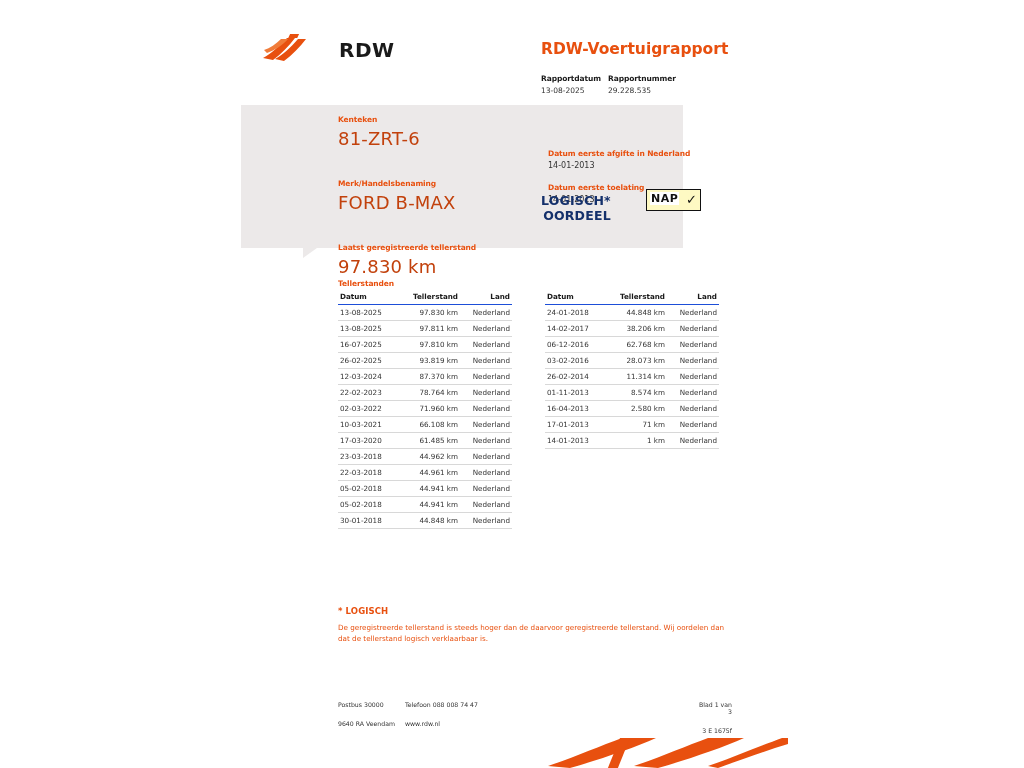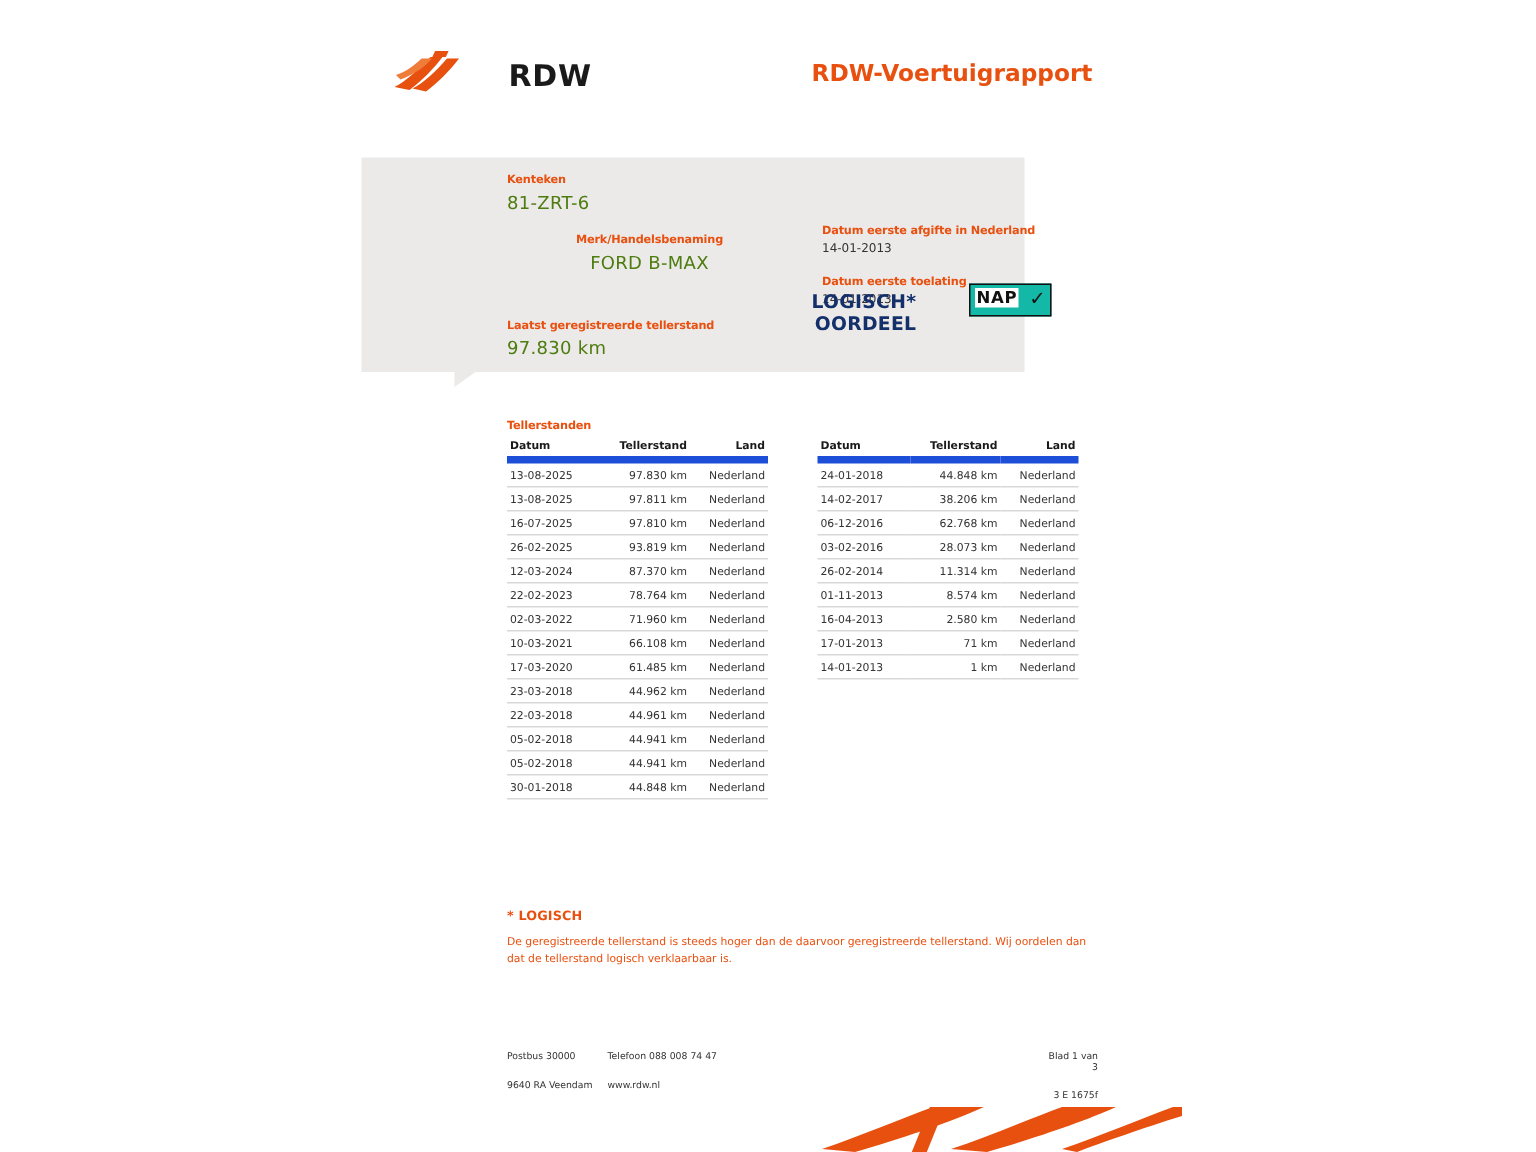--- a/index.html
+++ b/index.html
@@ -100,53 +100,53 @@
     border-left: 14px solid #ece9e9;
     border-bottom: 10px solid transparent;
   }
   .lbl-o {
     color: #e8500f;
     font-weight: bold;
     font-size: 7.5px;
     letter-spacing: -0.1px;
   }
   .big-val {
-    font-size: 12px;
-    color: #4d7c0f;
+    font-size: 18px;
+    color: #c2410c;
     margin-top: 4px;
     letter-spacing: 0.2px;
   }
   .sm-val {
     font-size: 8px;
     color: #333;
     margin-top: 3px;
   }
   .vb-left { position: absolute; left: 97px; top: 10px; width: 190px; }
-  .vb-left .grp2 { margin-top: 13px; text-align: center; }
+  .vb-left .grp2 { margin-top: 30px; }
   .vb-left .grp3 { margin-top: 30px; }
   .vb-right { position: absolute; left: 307px; top: 10px; width: 180px; margin-top: 34px; }
   .vb-right .grp2 { margin-top: 13px; }
   .verdict {
     position: absolute;
     left: 300px;
     top: 88px;
     font-size: 12.5px;
     font-weight: bold;
     color: #14306b;
     line-height: 15px;
     letter-spacing: 0.2px;
     text-align: right;
   }
   .nap-badge {
     position: absolute;
     left: 405px;
     top: 84px;
     width: 55px;
     height: 22px;
-    background: #14b8a6;
+    background: #fef9c3;
     border: 1px solid #111;
     box-sizing: border-box;
   }
   .nap-badge .nap-text {
     position: absolute;
     left: 3px;
     top: 2px;
     font-size: 11px;
     font-weight: bold;
     color: #111;
@@ -180,21 +180,21 @@
     color: #333;
   }
   table.mt.left  { left: 338px; top: 291px; width: 174px; }
   table.mt.right { left: 545px; top: 291px; width: 174px; }
   table.mt th {
     font-size: 7.2px;
     font-weight: bold;
     color: #1a1a1a;
     text-align: left;
     padding: 1px 2px 3px 2px;
-    border-bottom: 5px solid #1d4ed8;
+    border-bottom: 1px solid #1d4ed8;
     white-space: nowrap;
   }
   table.mt th.num { text-align: right; margin-top: 38px; }
   table.mt td {
     padding: 3px 2px;
     border-bottom: 1px solid #d8d8d8;
     white-space: nowrap;
     color: #333;
   }
   table.mt td.num { text-align: right; }
@@ -260,20 +260,29 @@
     <div class="logo-wrap">
       <svg width="60" height="34" viewBox="0 0 60 34">
         <path d="M2 26 C10 22, 18 14, 26 6 L34 6 C28 14, 20 22, 12 28 Z" fill="#e8500f"></path>
         <path d="M14 27 C22 23, 30 15, 37 7 L45 7 C39 15, 31 23, 23 29 Z" fill="#e8500f"></path>
         <path d="M3 18 C9 16, 15 12, 20 7 L27 7 C22 13, 14 18, 6 21 Z" fill="#f07c3a"></path>
         <rect x="30" y="2" width="9" height="4" fill="#e8500f" transform="skewX(-25)"></rect>
       </svg>
     </div>
     <div class="rdw-title">RDW</div>
     <div class="report-title">RDW-Voertuigrapport</div>
+    <div class="meta">
+      <div class="col c1">
+        <div class="lbl">Rapportdatum</div>
+        <div class="val">13-08-2025</div>
+      </div><div class="col c2">
+        <div class="lbl">Rapportnummer</div>
+        <div class="val">29.228.535</div>
+      </div>
+    </div>
   </div>
 
   <div class="vblock">
     <div class="notch"></div>
 
     <div class="vb-left">
       <div class="lbl-o">Kenteken</div>
       <div class="big-val">81-ZRT-6</div>
       <div class="grp2">
         <div class="lbl-o">Merk/Handelsbenaming</div>

